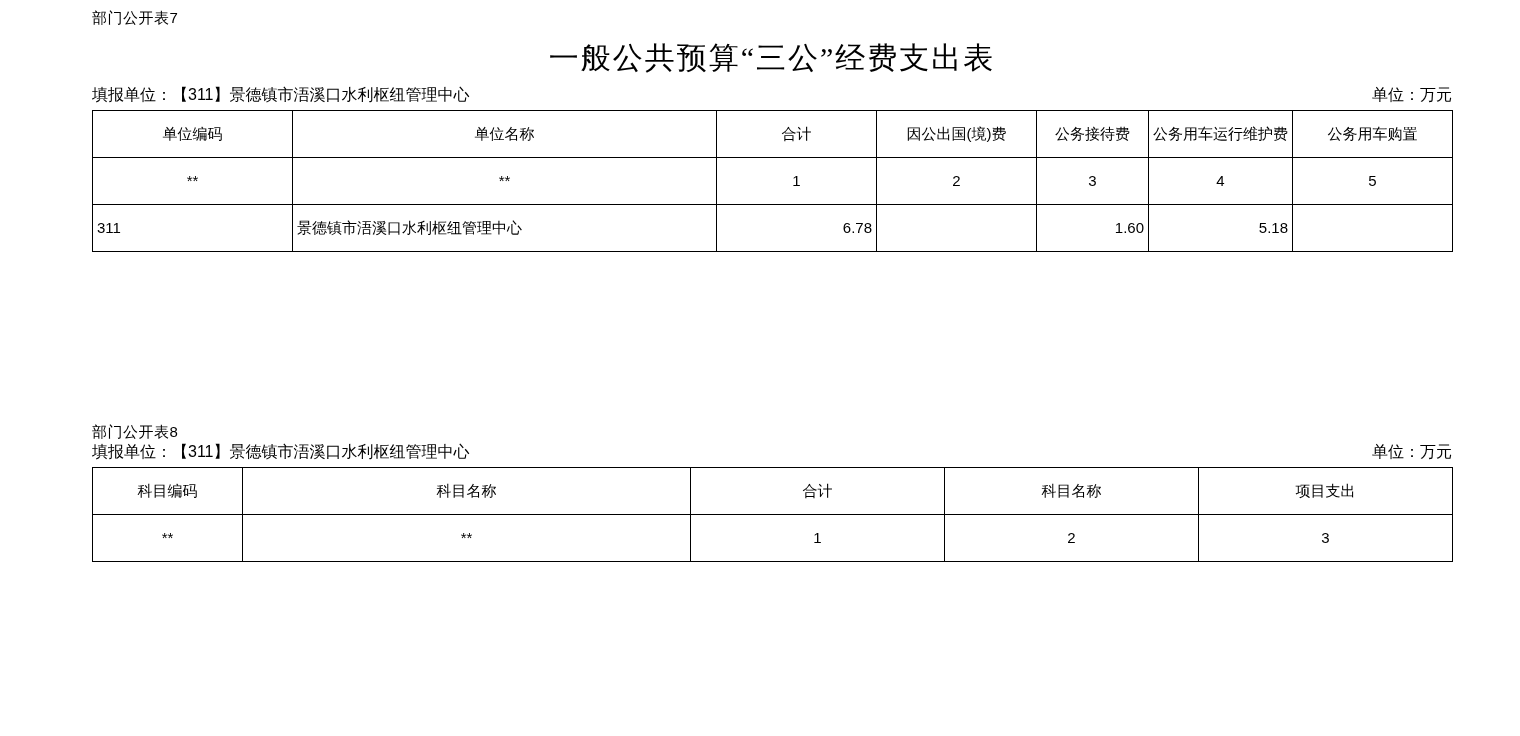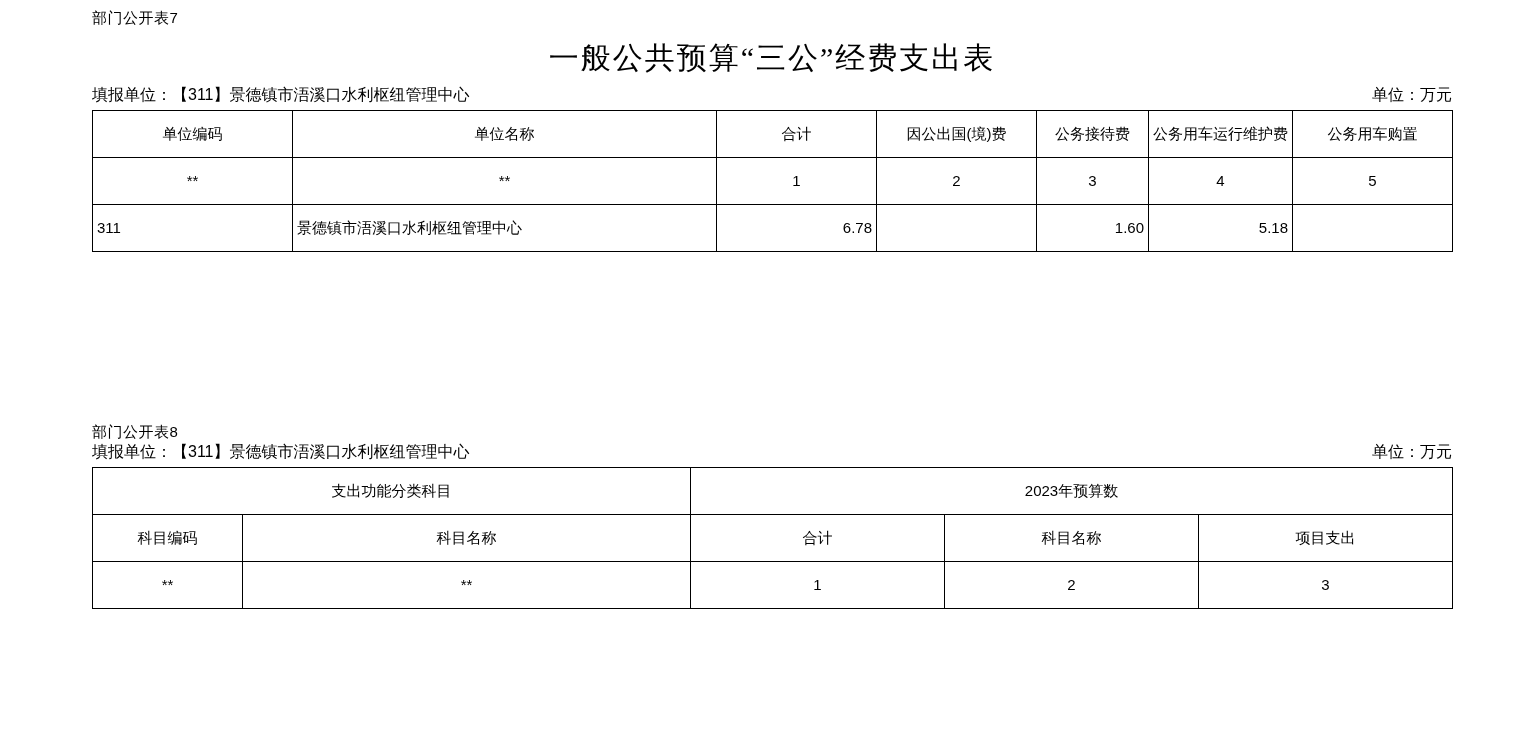--- a/index.html
+++ b/index.html
@@ -148,24 +148,20 @@
     <table class="grid">
       <colgroup>
         <col style="width:150px">
         <col style="width:448px">
         <col style="width:254px">
         <col style="width:254px">
         <col style="width:254px">
       </colgroup>
       <tbody>
         <tr>
-          <td class="c sub-head" colspan="2">支出功能分类科目</td>
-          <td class="c sub-head" colspan="3">2023年预算数</td>
-        </tr>
-        <tr>
           <td class="c sub-head">科目编码</td>
           <td class="c sub-head">科目名称</td>
           <td class="c sub-head">合计</td>
           <td class="c sub-head">科目名称</td>
           <td class="c sub-head">项目支出</td>
         </tr>
         <tr class="numrow">
           <td class="c">**</td>
           <td class="c">**</td>
           <td class="c">1</td>

